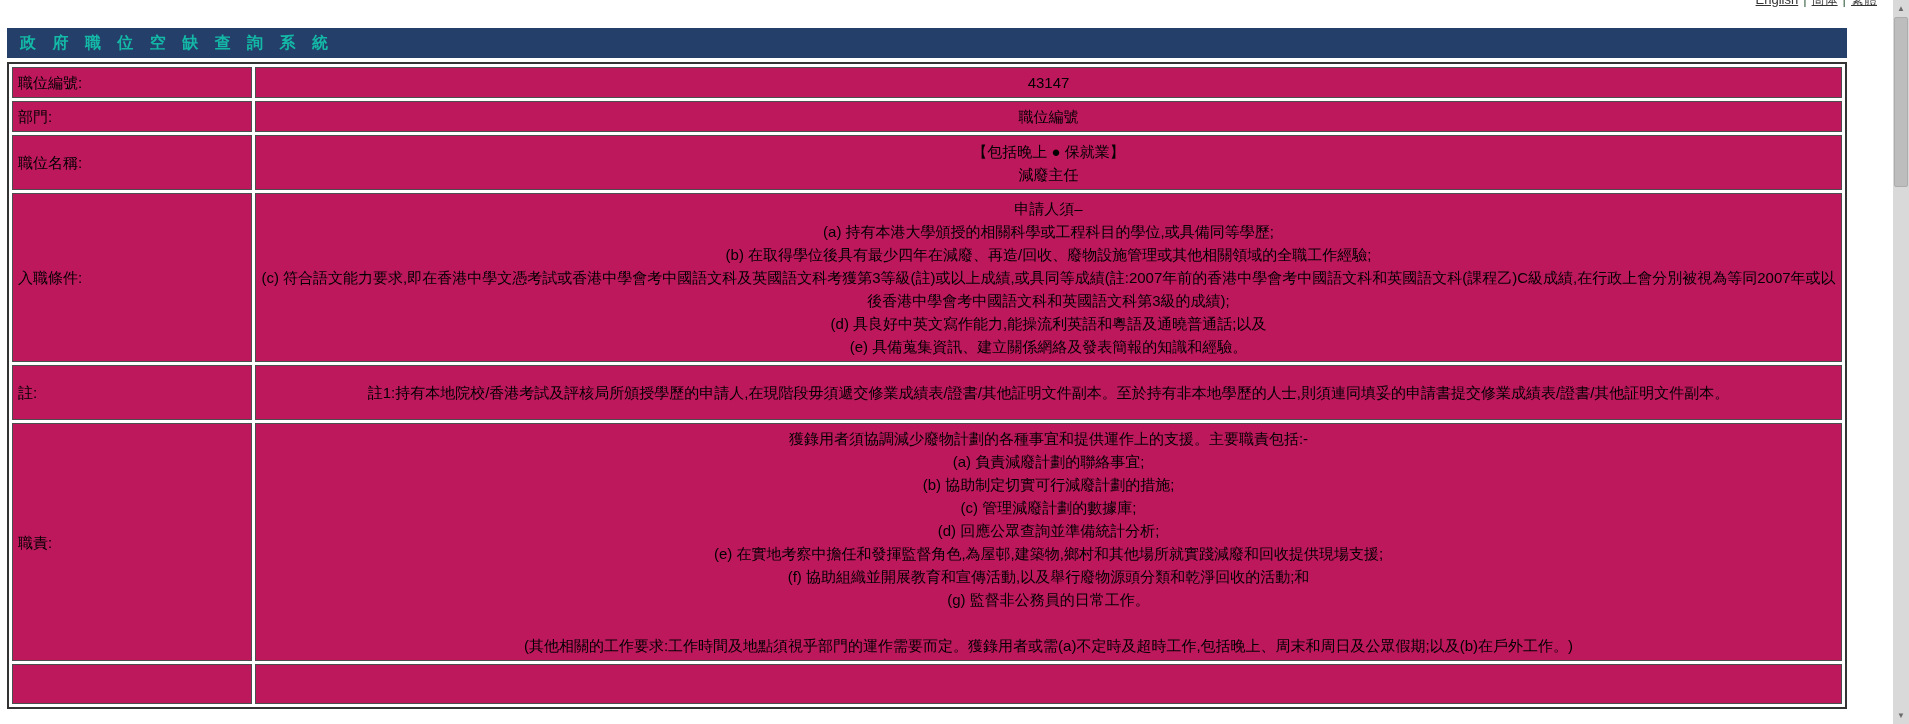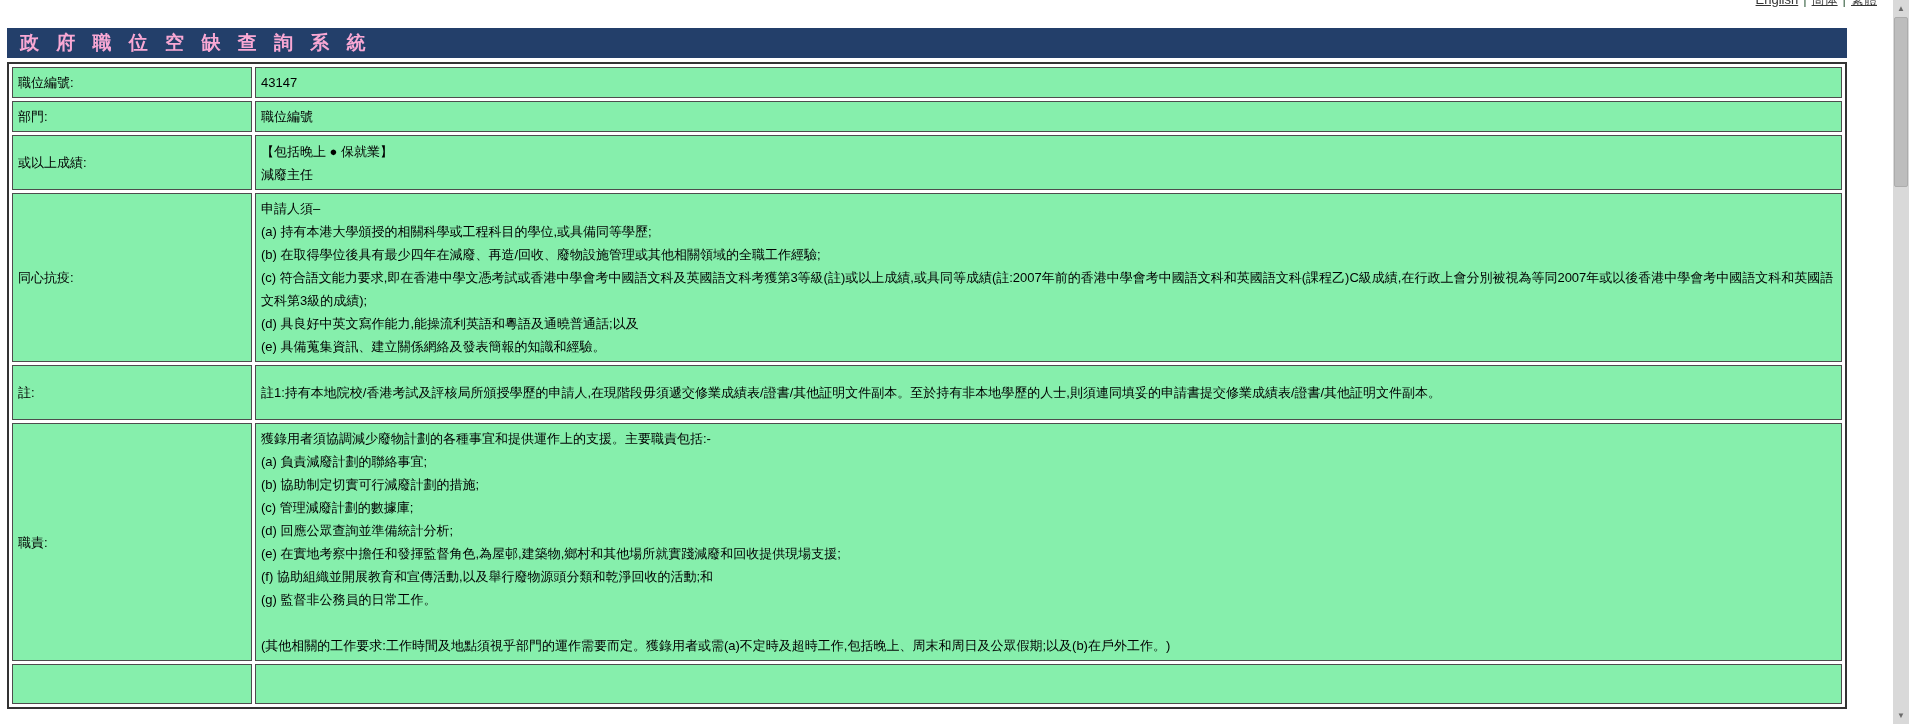--- a/index.html
+++ b/index.html
@@ -26,51 +26,51 @@
     cursor: pointer;
   }
   .lang-sep { color: #2e5939; margin: 0 5px; }
 
   
   .title-bar {
     position: absolute;
     left: 7px; top: 28px;
     width: 1840px; height: 30px;
     background: #233F6A;
-    color: #f9a8d4;
-    font-size: 19px;
+    color: #14b8a6;
+    font-size: 16px;
     font-weight: bold;
     letter-spacing: 6px;
     line-height: 30px;
     padding-left: 13px;
     white-space: nowrap;
   }
 
   
   .job-table {
     position: absolute;
     left: 7px; top: 62px;
     width: 1840px;
     border: 2px solid #333333;
     border-collapse: separate;
     border-spacing: 3px;
     background: #ffffff;
     table-layout: fixed;
   }
   .job-table td {
     border: 1px solid #4d4d4d;
-    background: #86efac;
-    font-size: 13px;
+    background: #be185d;
+    font-size: 15px;
     line-height: 23px;
     vertical-align: middle;
     padding: 3px 5px;
     overflow: hidden;
   }
   td.label-cell { width: 240px; }
-  td.value-cell { white-space: pre-line; word-break: break-all; }
+  td.value-cell { white-space: pre-line; word-break: break-all; text-align: center; }
 
   tr.r-single td { height: 30px; }
   tr.r-double td { height: 55px; }
   tr.r-req td    { height: 157px; }
   tr.r-note td   { height: 55px; }
   tr.r-duty td   { height: 226px; }
   tr.r-partial td{ height: 40px; }
 
   
   .scrollbar {
@@ -113,26 +113,26 @@
     <tbody>
         <tr class="r-single">
       <td class="label-cell">職位編號:</td>
       <td class="value-cell">43147</td>
     </tr>
     <tr class="r-single">
       <td class="label-cell">部門:</td>
       <td class="value-cell">職位編號</td>
     </tr>
     <tr class="r-double">
-      <td class="label-cell">或以上成績:</td>
+      <td class="label-cell">職位名稱:</td>
       <td class="value-cell">【包括晚上 ● 保就業】
 減廢主任</td>
     </tr>
     <tr class="r-req">
-      <td class="label-cell">同心抗疫:</td>
+      <td class="label-cell">入職條件:</td>
       <td class="value-cell">申請人須–
 (a) 持有本港大學頒授的相關科學或工程科目的學位,或具備同等學歷;
 (b) 在取得學位後具有最少四年在減廢、再造/回收、廢物設施管理或其他相關領域的全職工作經驗;
 (c) 符合語文能力要求,即在香港中學文憑考試或香港中學會考中國語文科及英國語文科考獲第3等級(註)或以上成績,或具同等成績(註:2007年前的香港中學會考中國語文科和英國語文科(課程乙)C級成績,在行政上會分別被視為等同2007年或以後香港中學會考中國語文科和英國語文科第3級的成績);
 (d) 具良好中英文寫作能力,能操流利英語和粵語及通曉普通話;以及
 (e) 具備蒐集資訊、建立關係網絡及發表簡報的知識和經驗。</td>
     </tr>
     <tr class="r-note">
       <td class="label-cell">註:</td>
       <td class="value-cell">註1:持有本地院校/香港考試及評核局所頒授學歷的申請人,在現階段毋須遞交修業成績表/證書/其他証明文件副本。至於持有非本地學歷的人士,則須連同填妥的申請書提交修業成績表/證書/其他証明文件副本。</td>

